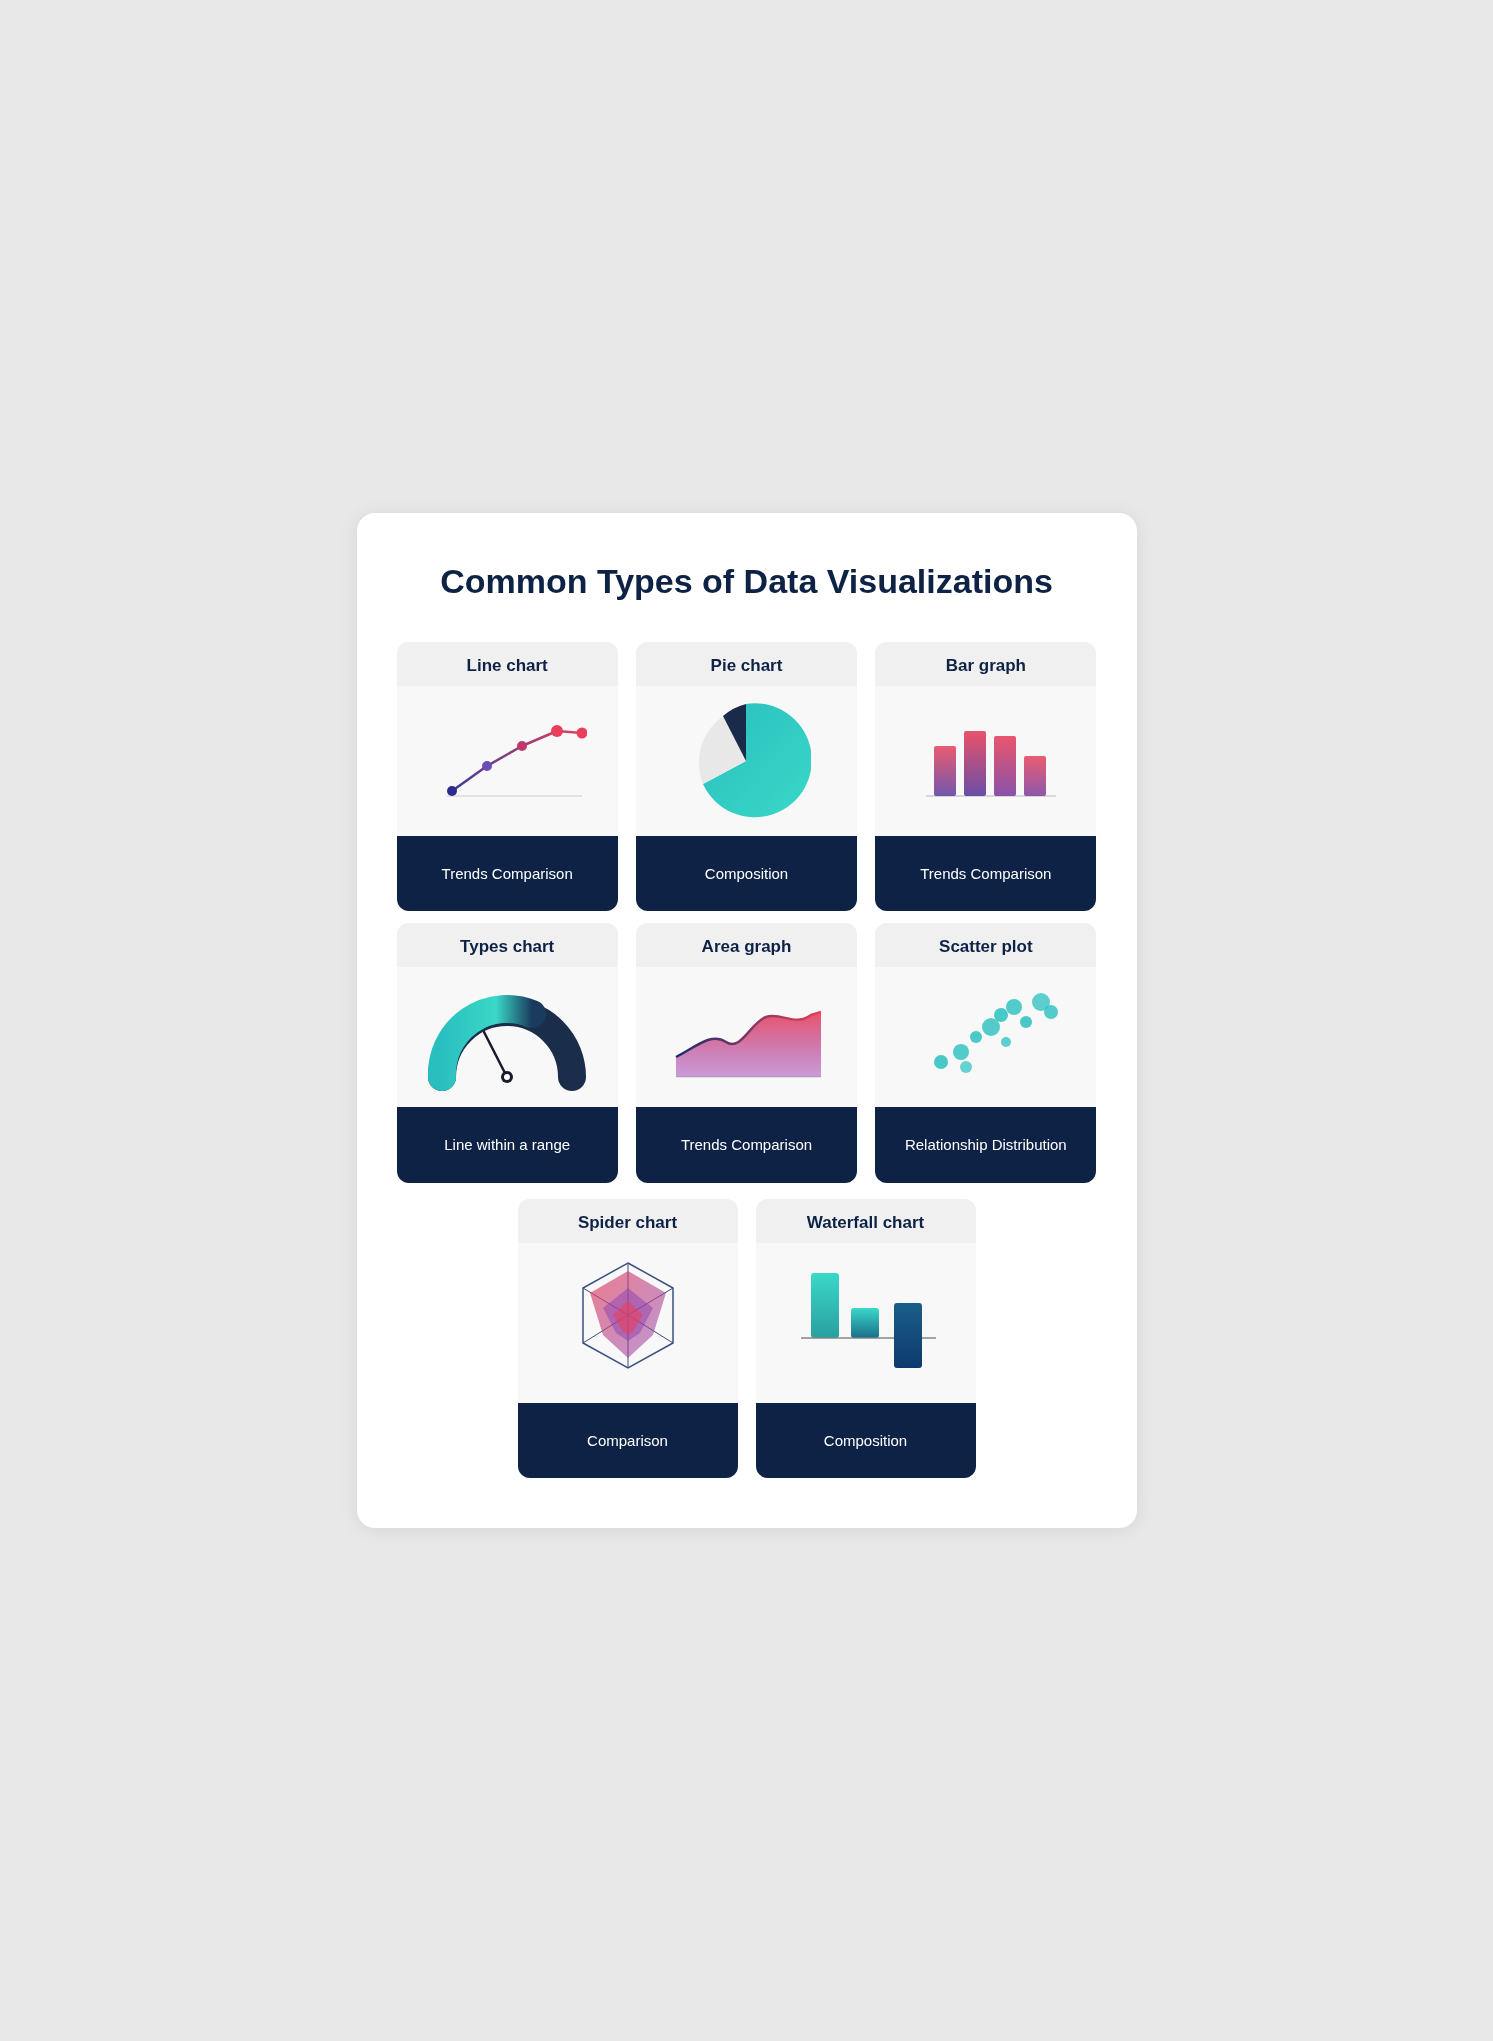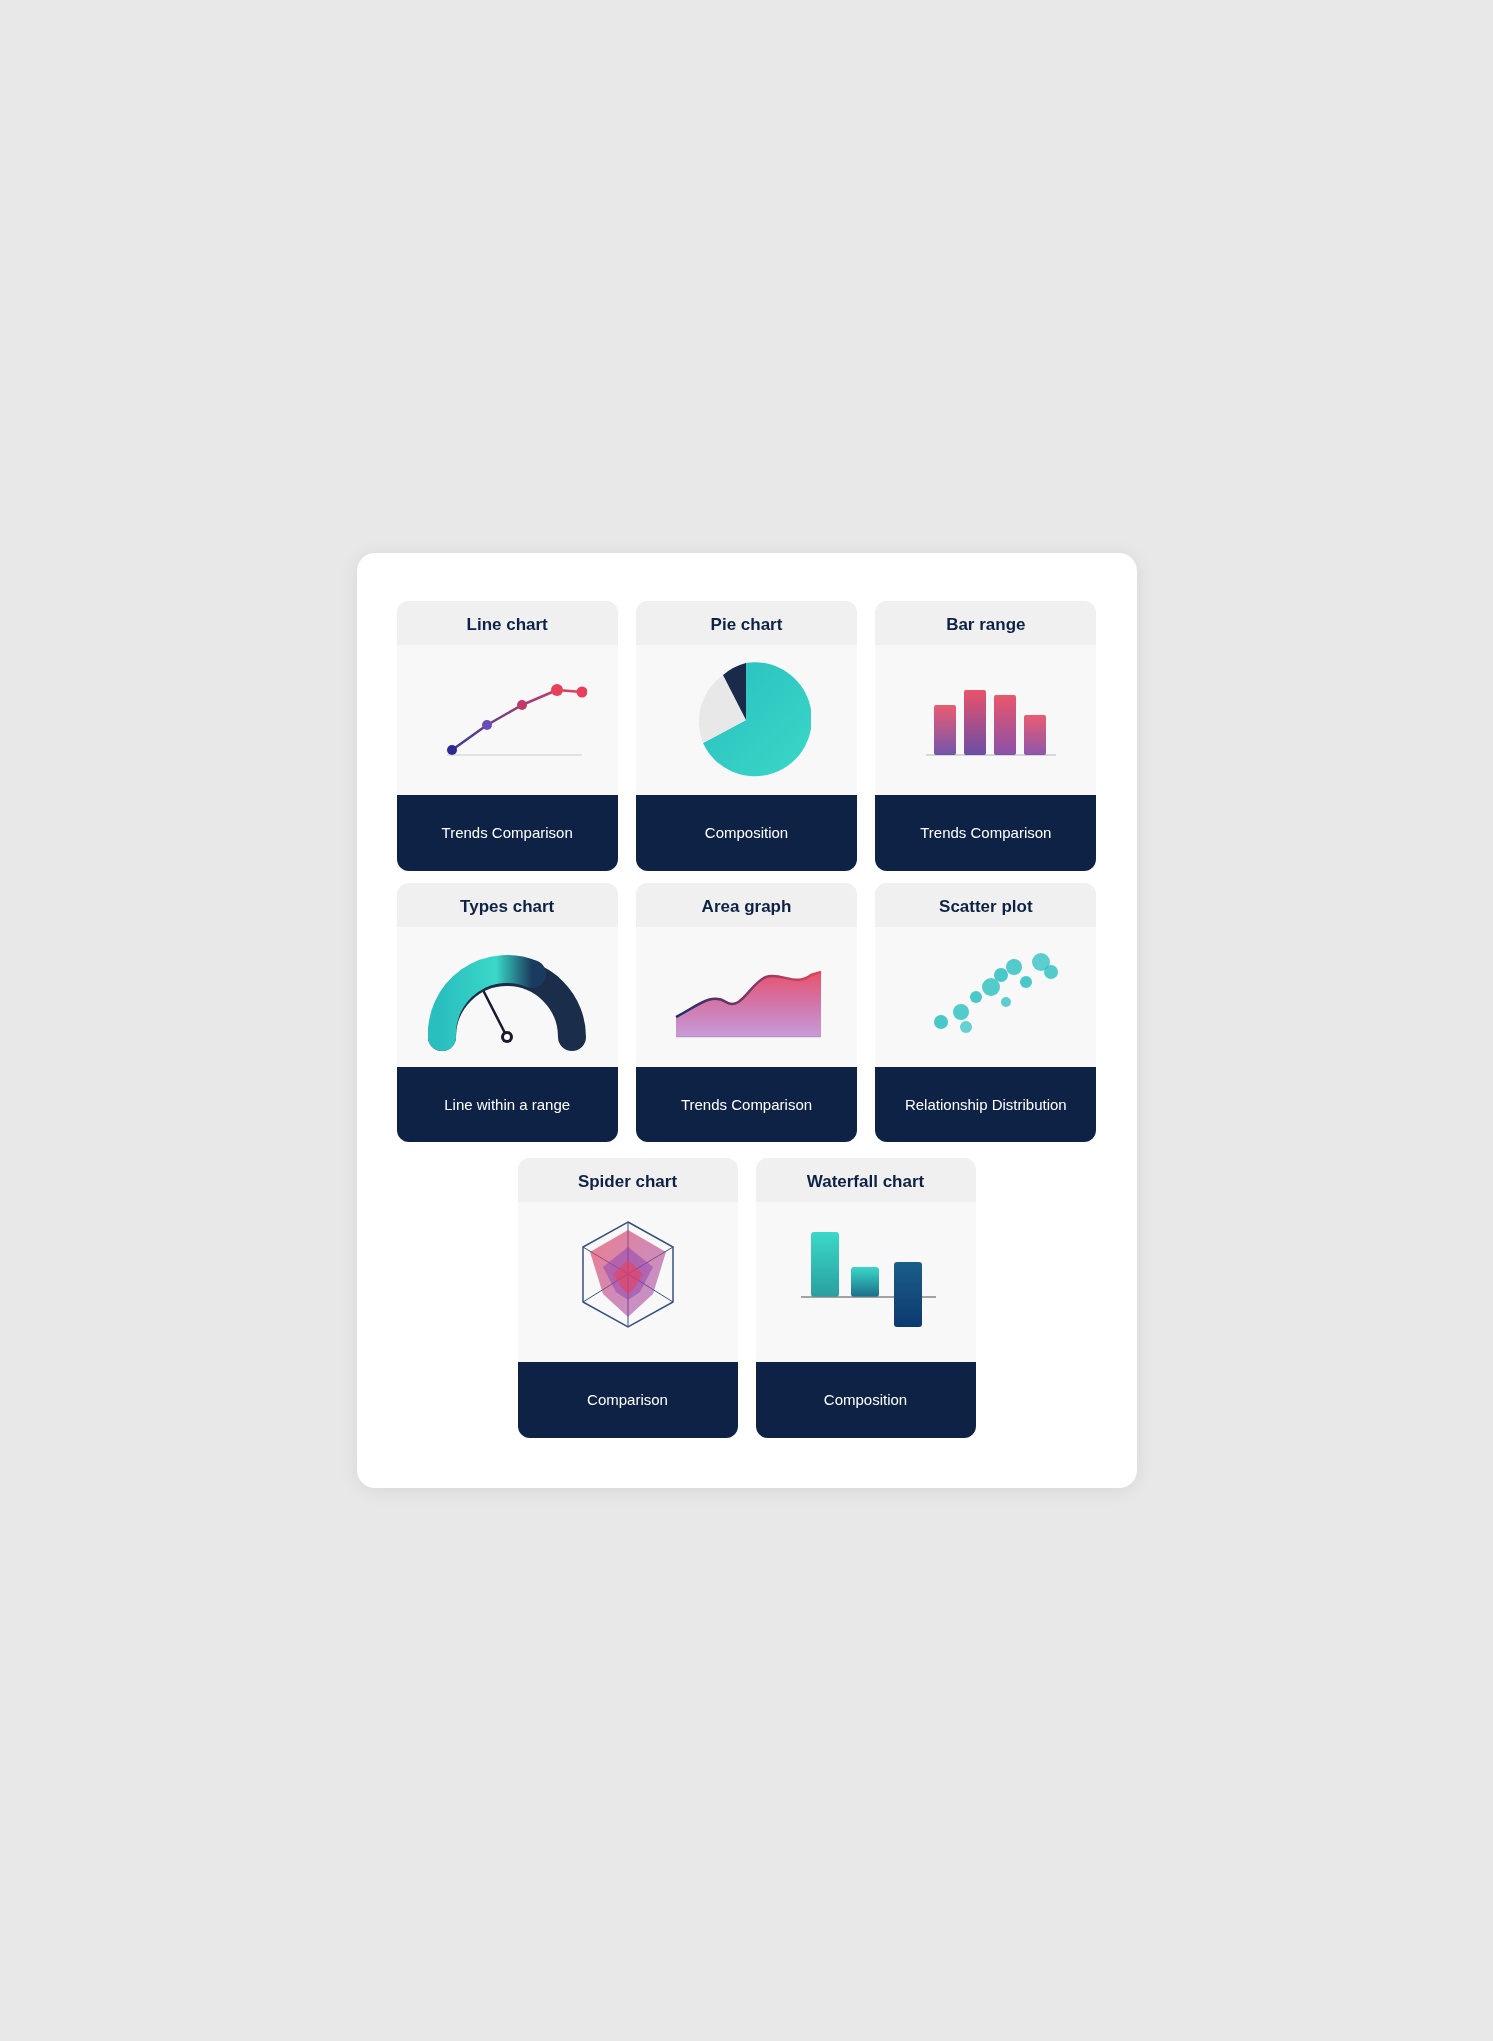--- a/index.html
+++ b/index.html
@@ -94,20 +94,21 @@
     
     .spider-chart-svg { width: 140px; height: 140px; }
 
     
     .waterfall-chart-svg { width: 160px; height: 140px; }
   </style>
 </head>
 <body>
 
 <div class="page-container">
+  <h1 class="page-title">Common Types of Data Visualizations</h1>
 
   <div class="grid-3">
 
     <div class="card">
       <div class="card-title">Line chart</div>
       <div class="card-visual">
         <svg class="line-chart-svg" viewBox="0 0 160 120">
 
           <line x1="20" y1="95" x2="155" y2="95" stroke="#ccc" stroke-width="1"></line>
 
@@ -145,21 +146,21 @@
 
           <path d="M65,65 L22,88 A57,57 0 0,1 42,20 Z" fill="#e8e8e8"></path>
 
           <path d="M65,65 L42,20 A57,57 0 0,1 65,8 Z" fill="#1a2a4a"></path>
         </svg>
       </div>
       <div class="card-label">Composition</div>
     </div>
 
     <div class="card">
-      <div class="card-title">Bar range</div>
+      <div class="card-title">Bar graph</div>
       <div class="card-visual">
         <svg class="bar-graph-svg" viewBox="0 0 160 120">
           <defs>
             <linearGradient id="barGrad1" x1="0%" y1="0%" x2="0%" y2="100%">
               <stop offset="0%" stop-color="#e8405a"></stop>
               <stop offset="100%" stop-color="#5a3b9e"></stop>
             </linearGradient>
             <linearGradient id="barGrad2" x1="0%" y1="0%" x2="0%" y2="100%">
               <stop offset="0%" stop-color="#e8405a"></stop>
               <stop offset="100%" stop-color="#7a3b9e"></stop>

